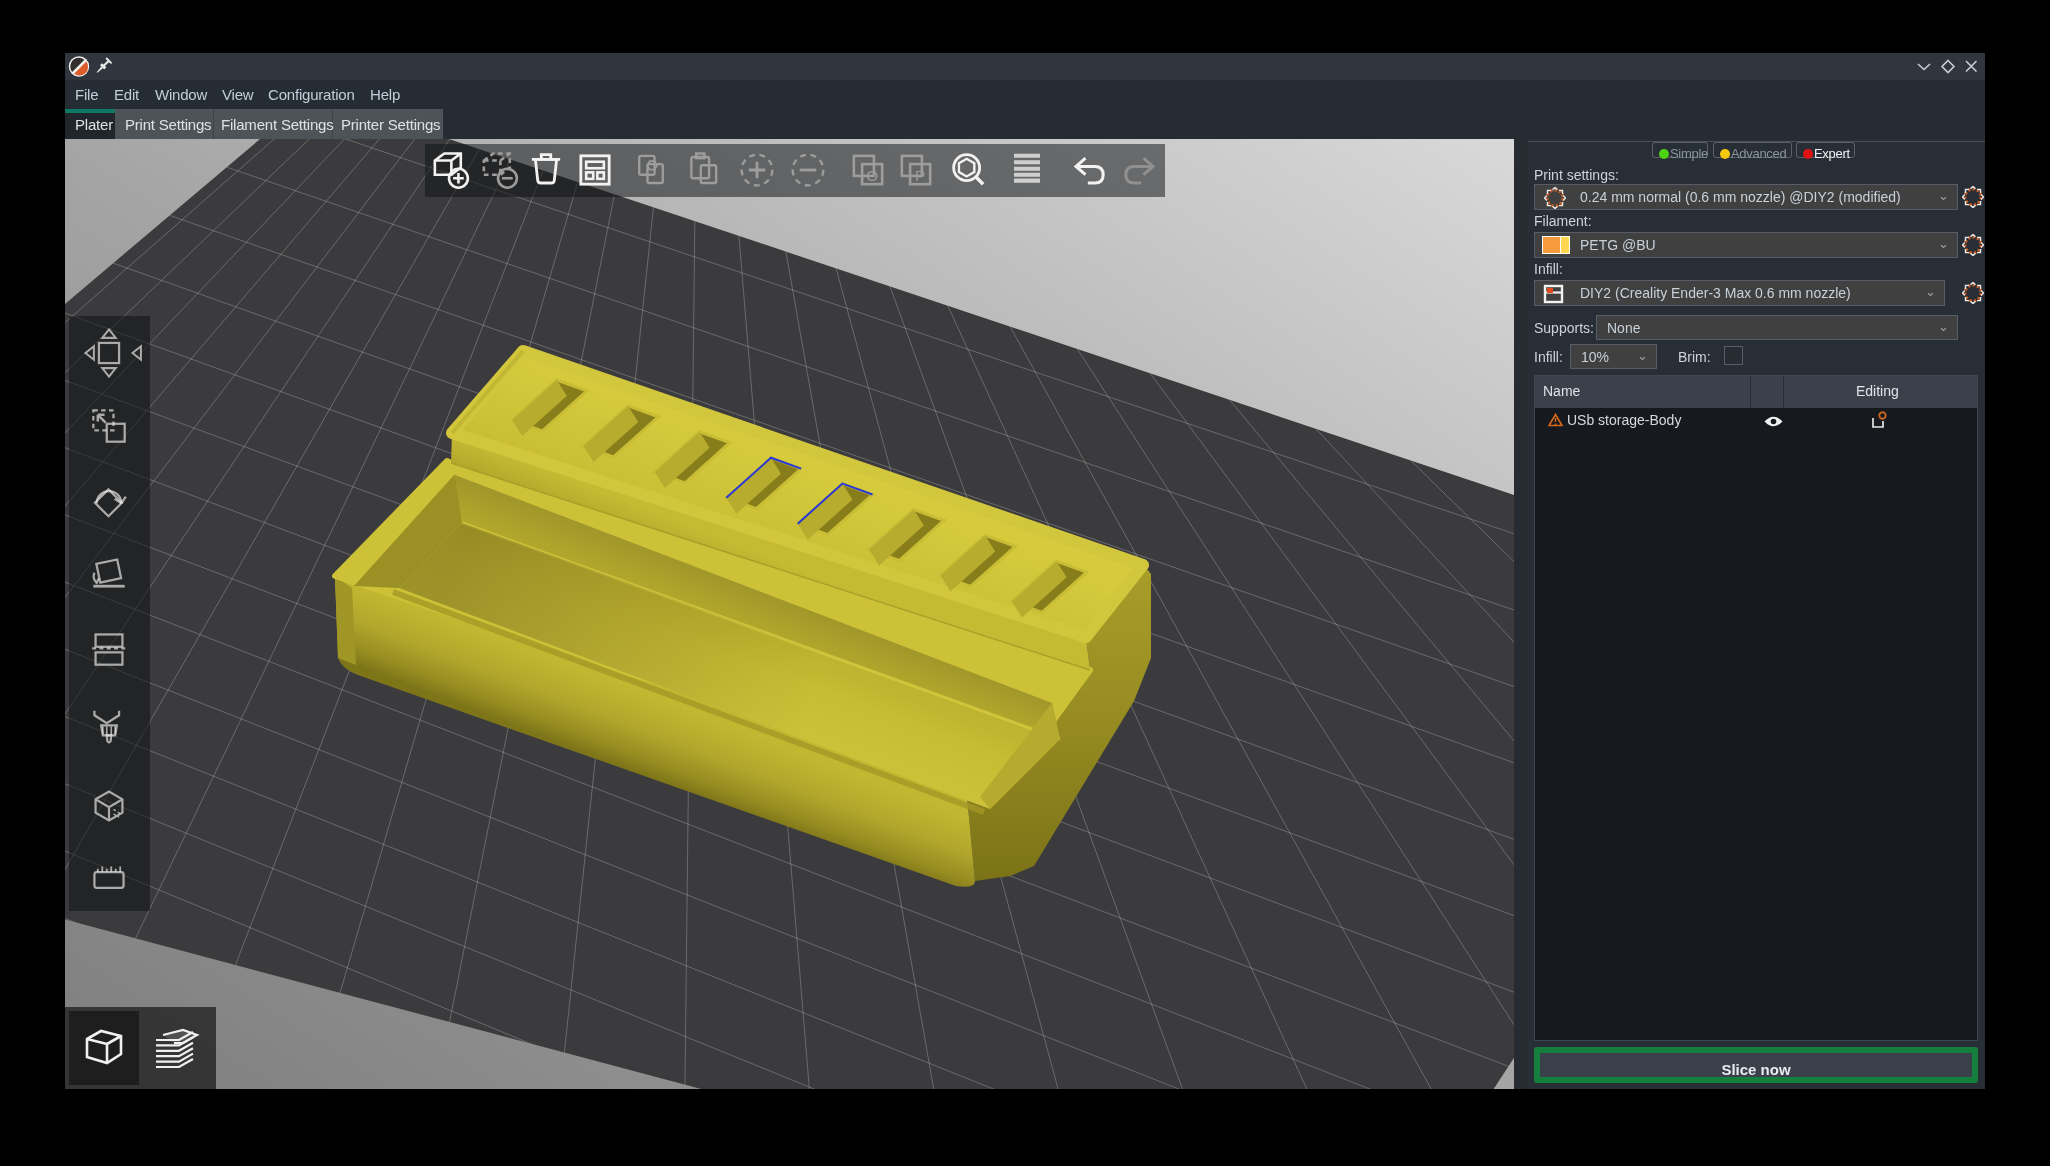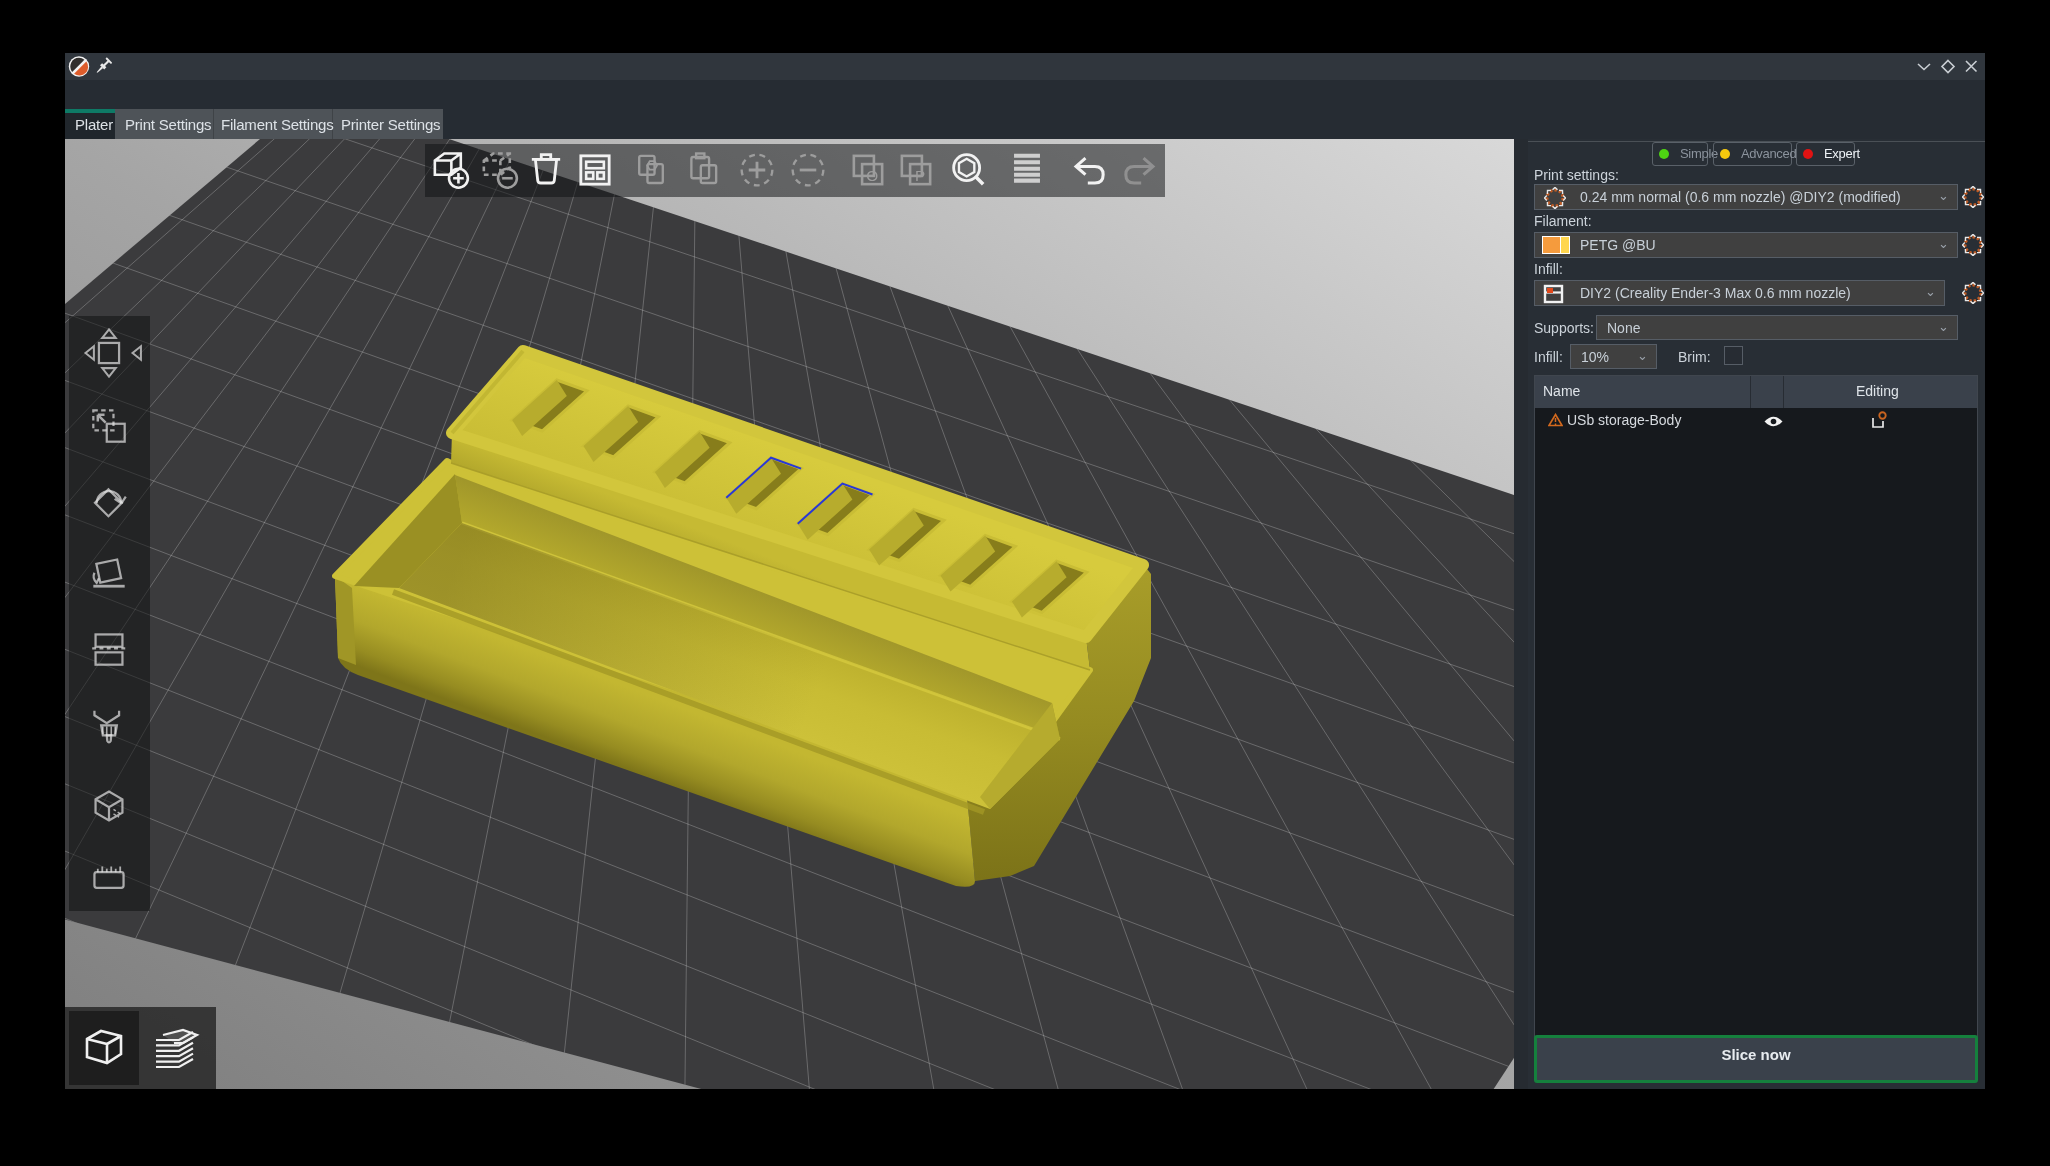--- a/index.html
+++ b/index.html
@@ -12,42 +12,50 @@
 #tabgray i{position:absolute;top:0;width:1px;height:100%;background:#3f4347}
 #tabsel{position:absolute;left:0;top:0;width:50px;height:30px;background:#20262c;border-top:4px solid #0e7a66}
 #tabs span{position:absolute;top:7px}
 #vp{position:absolute;left:0;top:86px;width:1463px;height:950px;overflow:hidden}
 #panel{position:absolute;left:1463px;top:86px;right:0;bottom:0;background:#282e35;color:#ccd3da;font-size:14px}
 .lbl{position:absolute;color:#ccd3da}
 .dd{position:absolute;background:#404040;border:1px solid #565d66;color:#c8d0d8}
 .dd .tx{position:absolute;left:45px;top:4px;white-space:nowrap}
 .dd .ch{position:absolute;right:8px;top:3px;color:#9aa2ab;font-size:13px}
 .gear{position:absolute;width:22px;height:22px}
-.modebtn{position:absolute;top:3px;height:24px;border:1px solid #5a6169;border-radius:3px;color:#8b939d;font-size:13px;letter-spacing:-0.3px;padding:3px 0 0 27px}
+.modebtn{position:absolute;top:3px;height:16px;border:1px solid #5a6169;border-radius:3px;color:#8b939d;font-size:13px;letter-spacing:-0.3px;padding:3px 0 0 17px}
 .dot{position:absolute;left:6px;top:6px;width:10px;height:10px;border-radius:5px}
-#slice{position:absolute;left:6px;right:7px;bottom:6px;height:48px;background:#3a414b;border:3px solid #15803d;border-radius:3px;color:#e8ecf0;font-weight:bold;font-size:15px;text-align:center;line-height:34px}
+#slice{position:absolute;left:6px;right:7px;bottom:6px;height:36px;background:#3a414b;border:6px solid #15803d;border-radius:3px;color:#e8ecf0;font-weight:bold;font-size:15px;text-align:center;line-height:34px}
 </style></head><body>
 <div id="win">
  <div id="title">
   <svg width="200" height="27" style="position:absolute;left:0;top:0">
     <circle cx="14" cy="13.5" r="10.2" fill="#f2f2f2"></circle>
     <path d="M14,4.8 A8.7,8.7 0 0 0 7.2,18.9 L19.4,6.7 A8.7,8.7 0 0 0 14,4.8" fill="#322f2d"></path>
     <path d="M21.3,8.6 A8.7,8.7 0 0 1 9.1,20.8 Z" fill="#dd5c2b"></path>
     <g transform="translate(38,13.5) rotate(45) scale(0.88)" fill="#e8e8e8">
       <rect x="-1.2" y="-9" width="2.4" height="9"></rect>
           <rect x="-4.5" y="-10.5" width="9" height="2.2" rx="1"></rect>
       <rect x="-3.4" y="-2" width="6.8" height="3.4"></rect>
           <path d="M0,1.2 L1.4,1.2 L0.6,9 L0,10 L-0.6,9 L-1.4,1.2 Z"></path>
     </g>
   </svg>
   <svg width="90" height="27" style="position:absolute;right:0;top:0" stroke="#c9ced3" stroke-width="1.6" fill="none">
     <path d="M23,11 l6,5.5 l6,-5.5"></path>
     <path d="M53,7.5 l6,6 l-6,6 l-6,-6 Z"></path>
     <path d="M71,8 l10.5,10.5 m0,-10.5 l-10.5,10.5"></path>
   </svg>
+ </div>
+ <div id="menu">
+  <span style="left:10px">File</span>
+      <span style="left:49px">Edit</span>
+      <span style="left:90px">Window</span>
+  <span style="left:157px">View</span>
+      <span style="left:203px">Configuration</span>
+      <span style="left:305px">Help</span>
  </div>
  <div id="tabs">
   <div id="tabgray">
         <i style="left:98px"></i>
         <i style="left:217px"></i>
       </div>
       <div id="tabsel"></div>
   <span style="left:10px">Plater</span>
       <span style="left:60px">Print Settings</span>
   <span style="left:156px">Filament Settings</span>

